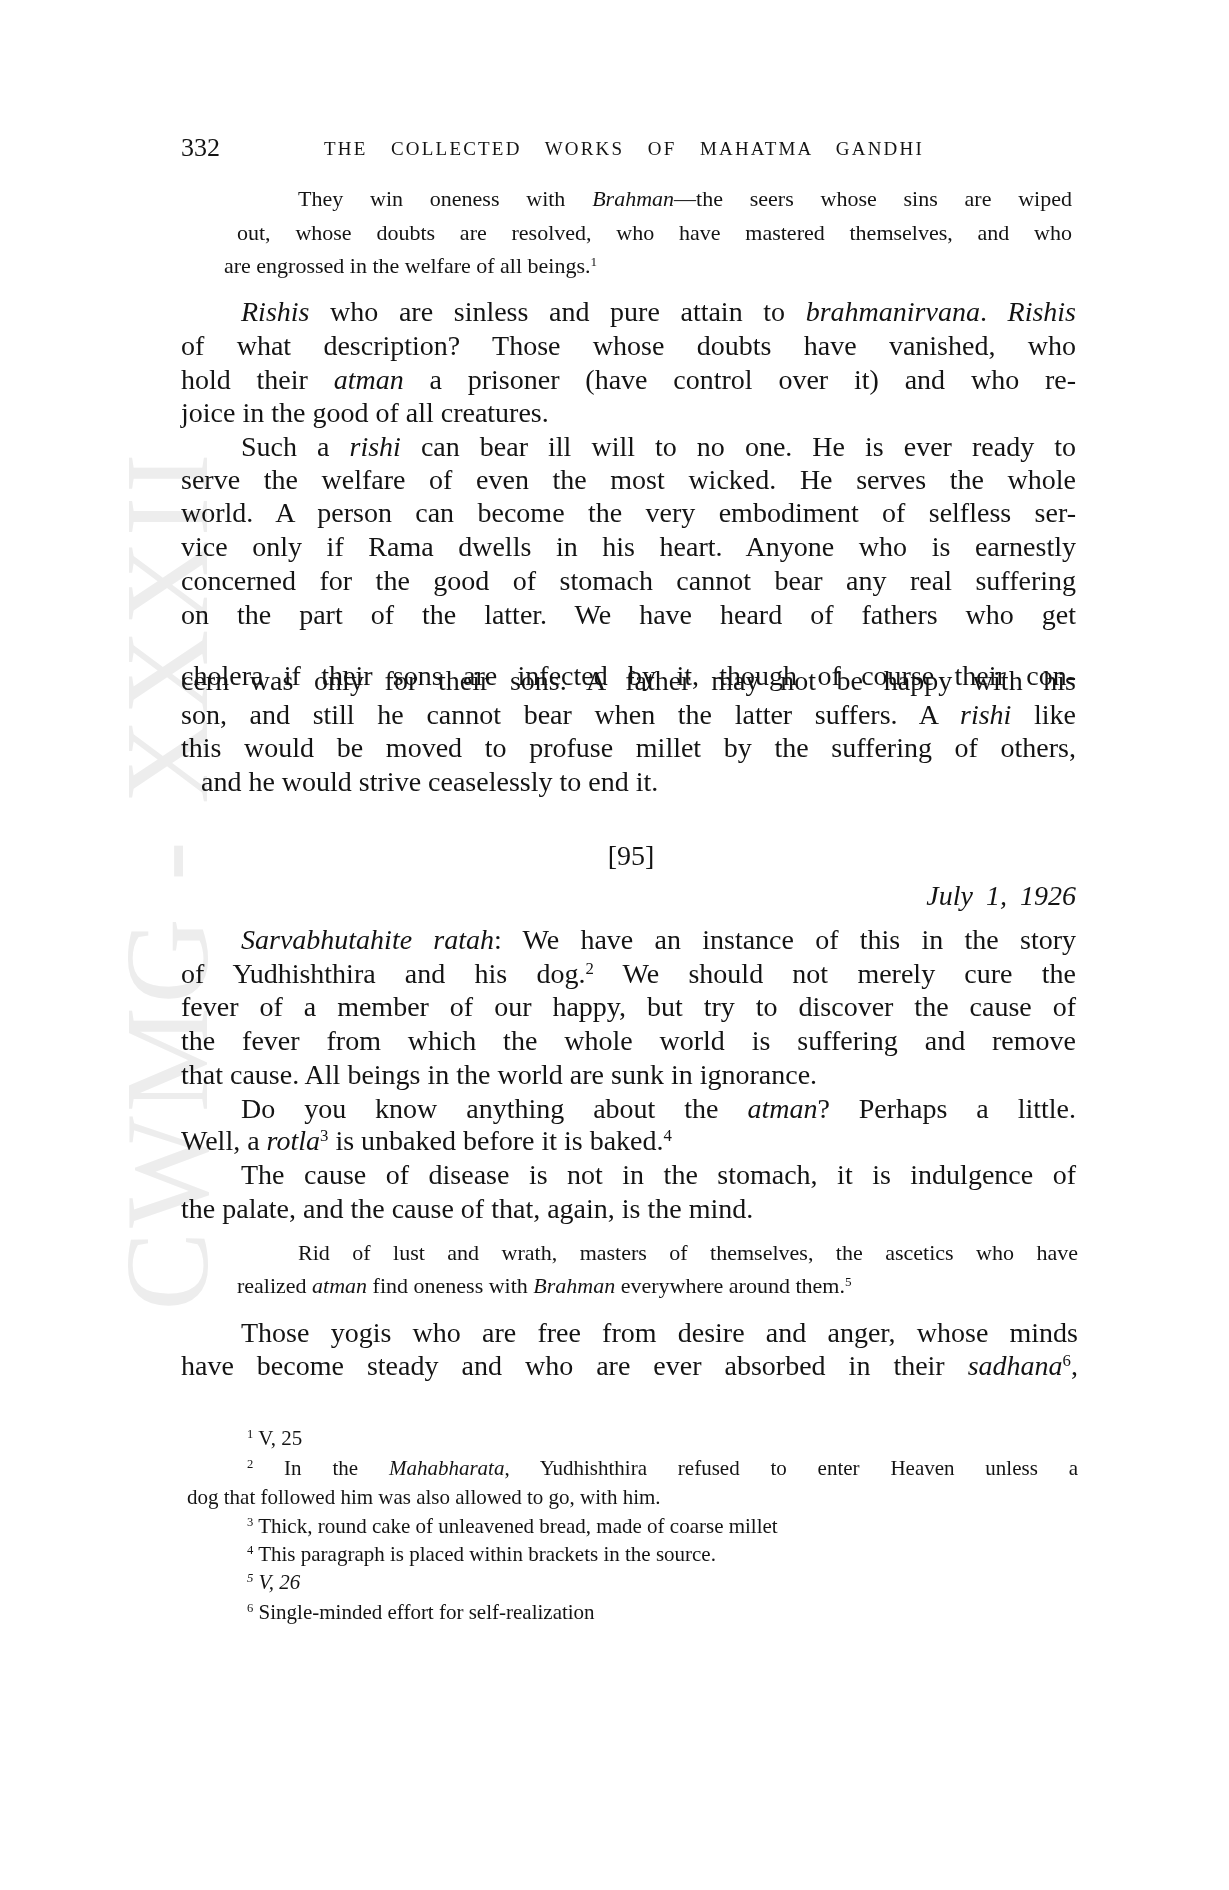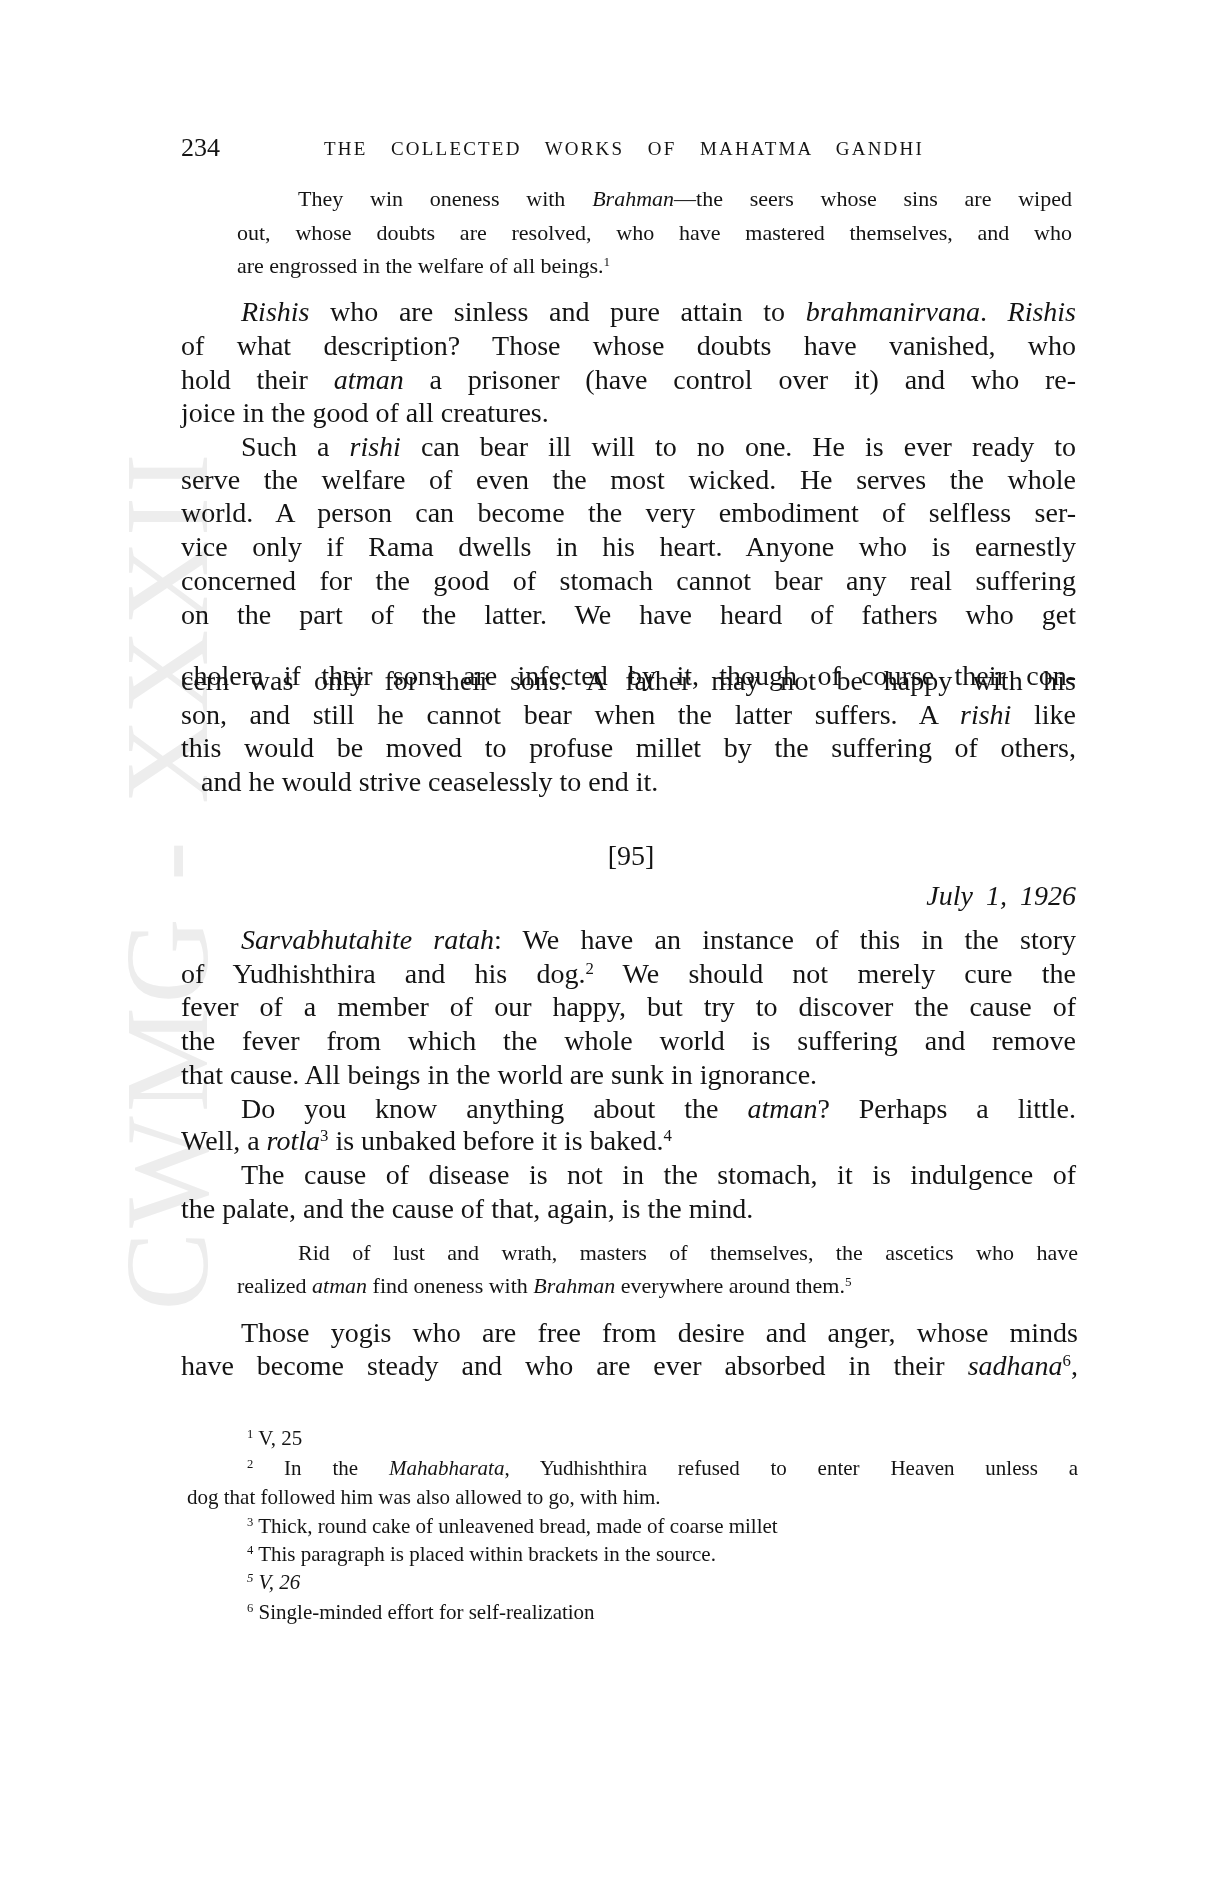--- a/index.html
+++ b/index.html
@@ -21,28 +21,28 @@
   sup { font-size: 60%; vertical-align: 0.55em; line-height: 0; }
   .center { text-align: center; }
 </style>
 </head>
 <body>
 
 <div class="watermark">
   <span>CWMG - XXXII</span>
 </div>
 
-<div class="line hdr-num">234</div>
+<div class="line hdr-num">332</div>
 <div class="line hdr-title just">THE COLLECTED WORKS OF MAHATMA GANDHI</div>
 
 <div id="content">
     <div>
       <div class="line small just" style="left: 298px; top: 186px; width: 774px;">They win oneness with <i>Brahman</i>—the seers whose sins are wiped</div>
       <div class="line small just" style="left: 237px; top: 220px; width: 835px;">out, whose doubts are resolved, who have mastered themselves, and who</div>
-      <div class="line small" style="left: 237px; top: 253px;">are engrossed in the welfare of all beings.<sup>1</sup></div>
+      <div class="line small" style="left: 224px; top: 253px;">are engrossed in the welfare of all beings.<sup>1</sup></div>
     </div>
     <div>
       <div class="line body just" style="left: 241px; top: 296px; width: 835px;"><i>Rishis</i> who are sinless and pure attain to <i>brahmanirvana</i>. <i>Rishis</i></div>
       <div class="line body just" style="left: 181px; top: 330px; width: 895px;">of what description? Those whose doubts have vanished, who</div>
       <div class="line body just" style="left: 181px; top: 364px; width: 895px;">hold their <i>atman</i> a prisoner (have control over it) and who re-</div>
       <div class="line body" style="left: 181px; top: 397px;">joice in the good of all creatures.</div>
     </div>
     <div>
       <div class="line body just" style="left: 241px; top: 431px; width: 835px;">Such a <i>rishi</i> can bear ill will to no one. He is ever ready to</div>
       <div class="line body just" style="left: 181px; top: 464px; width: 895px;">serve the welfare of even the most wicked. He serves the whole</div>

